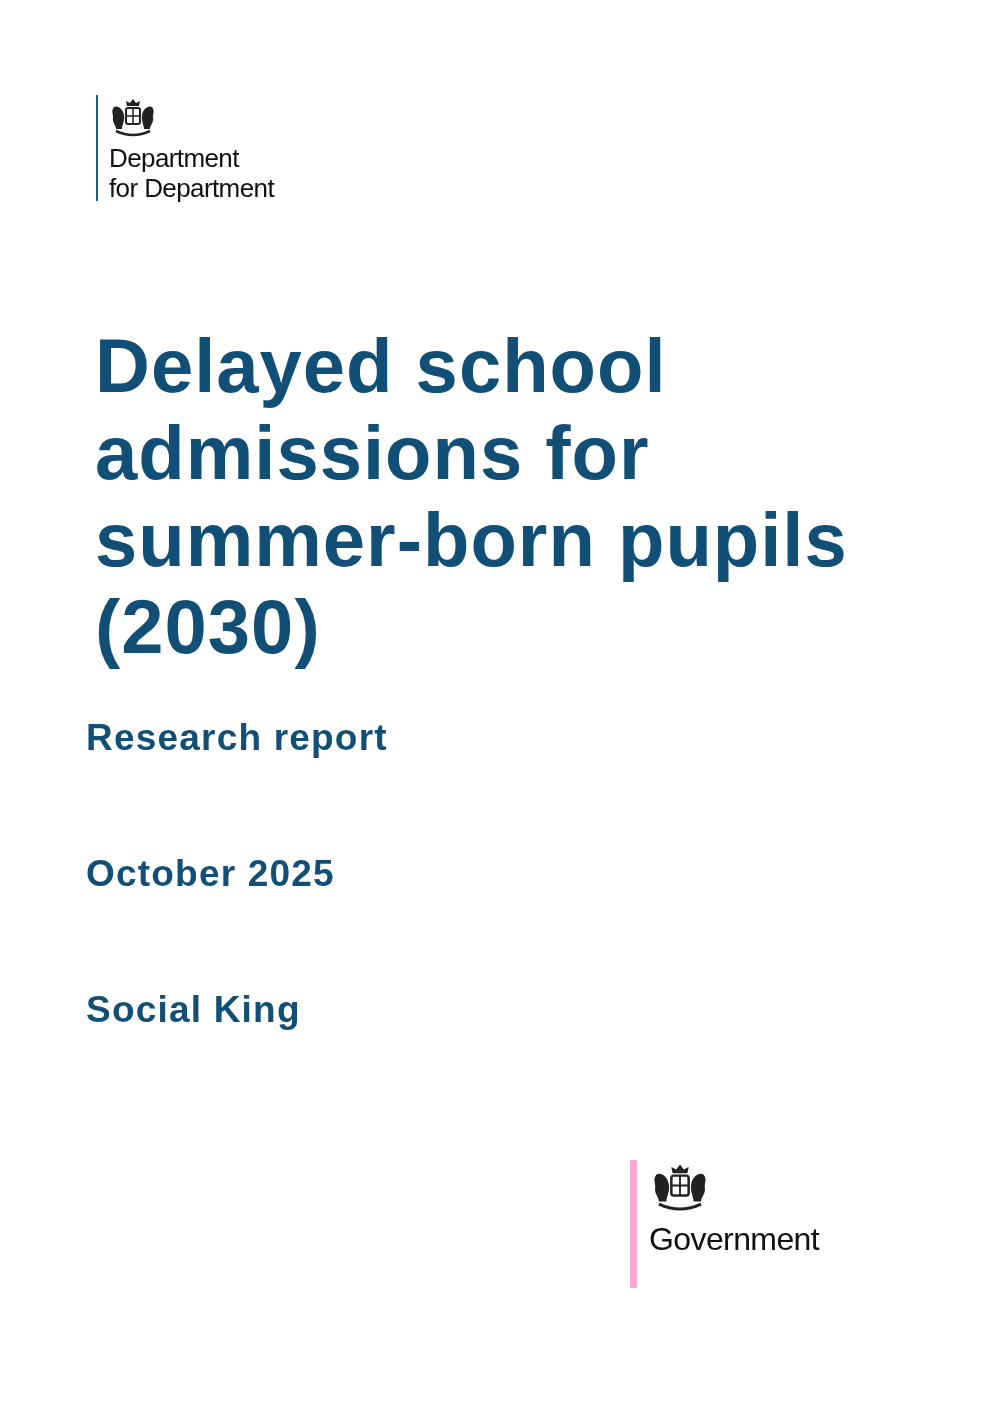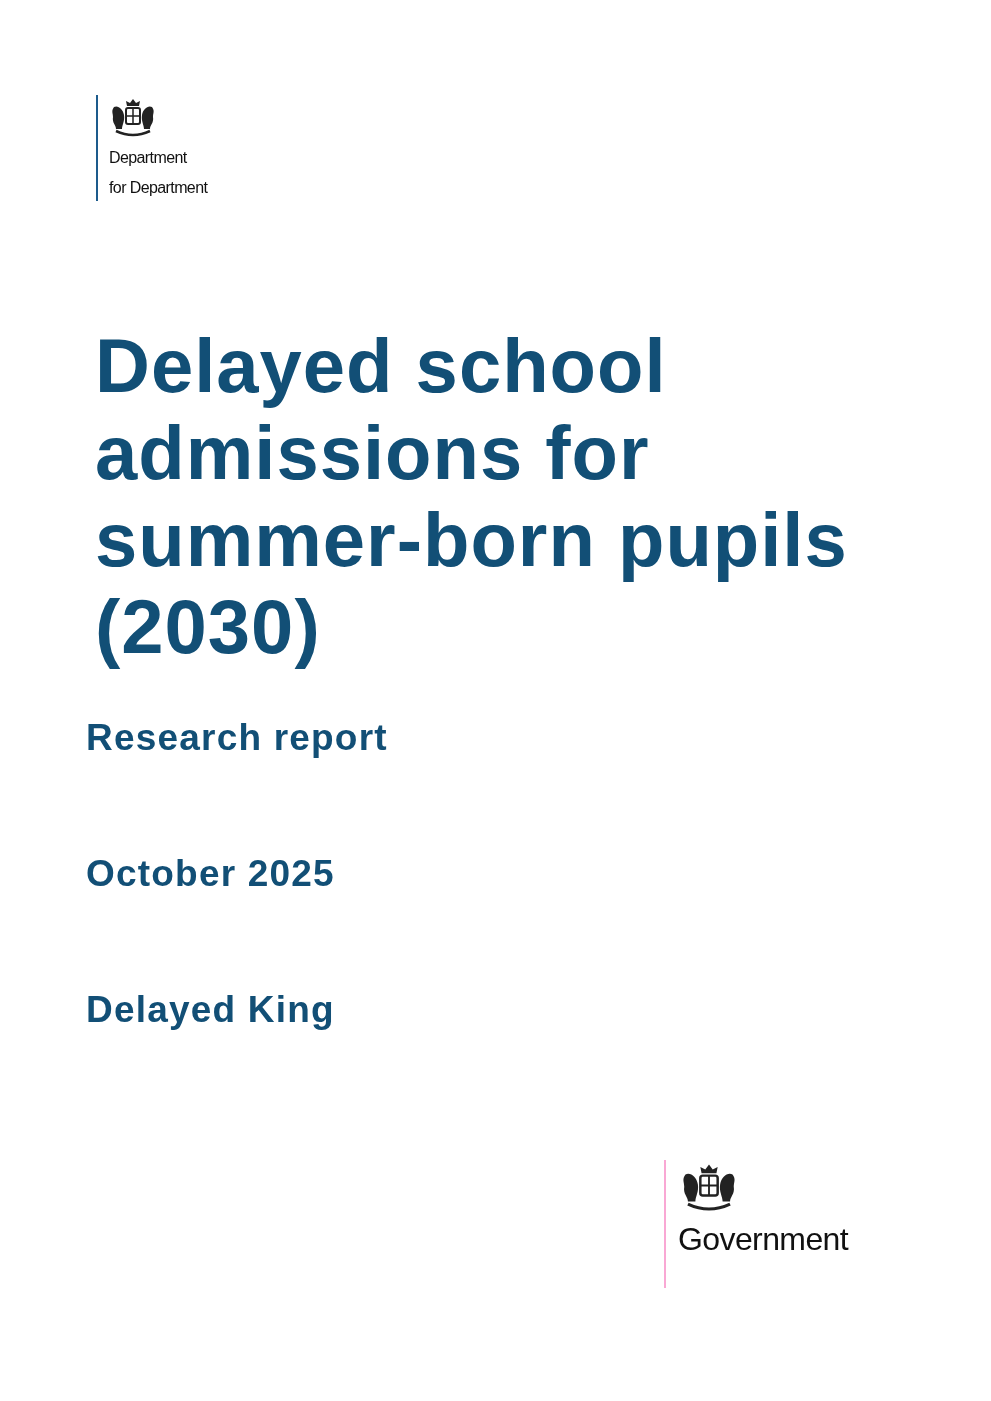--- a/index.html
+++ b/index.html
@@ -1,22 +1,22 @@
 <!DOCTYPE html>
 <html><head>
   <meta charset="utf-8">
   <style>
     html, body { margin: 0; padding: 0; background: #ffffff; }
     body { width: 991px; height: 1401px; position: relative; overflow: hidden; font-family: "Liberation Sans", sans-serif; }
     .dfe-logo { position: absolute; left: 96px; top: 95px; height: 106px; border-left: 2px solid #1d5b8c; padding-left: 10px; }
     .crest { position: absolute; top: 2px; left: 10px; width: 50px; height: 42px; }
-    .dfe-text { position: absolute; top: 48px; left: 11px; color: #111; font-size: 16px; line-height: 30px; letter-spacing: -0.6px; white-space: nowrap; }
+    .dfe-text { position: absolute; top: 48px; left: 11px; color: #111; font-size: 26px; line-height: 30px; letter-spacing: -0.6px; white-space: nowrap; }
     .title { position: absolute; left: 95px; top: 322px; width: 860px; color: #124f76; font-weight: bold; font-size: 76px; line-height: 87px; letter-spacing: 1px; margin: 0; }
     .sub { position: absolute; left: 86px; color: #124f76; font-weight: bold; font-size: 37px; letter-spacing: 1.2px; margin: 0; }
-    .gsr-logo { position: absolute; left: 664px; top: 1160px; height: 128px; border-left: 2px solid #f9a8d4; }
+    .gsr-logo { position: absolute; left: 630px; top: 1160px; height: 128px; border-left: 7px solid #f9a8d4; }
     .gsr-crest { position: absolute; top: 2px; left: 12px; width: 62px; height: 52px; }
     .gsr-text { position: absolute; top: 60px; left: 12px; color: #111; font-size: 32px; line-height: 38px; letter-spacing: -0.6px; white-space: nowrap; }
   </style>
 </head>
 <body>
 
 <div class="dfe-logo">
   <svg class="crest" viewBox="0 0 50 42">
     <path d="M25 2 l3 4 l4 -2 l-1 5 h-12 l-1 -5 l4 2z" fill="#222"></path>
     <rect x="18" y="11" width="14" height="16" rx="2" fill="none" stroke="#222" stroke-width="2"></rect>
@@ -28,21 +28,21 @@
   <div class="dfe-text">
     <div>Department</div>
     <div>for Department</div>
   </div>
 </div>
 
 <h1 class="title">Delayed school admissions for summer-born pupils (2030)</h1>
 
 <p class="sub" style="top:717px;">Research report</p>
 <p class="sub" style="top:853px;">October 2025</p>
-<p class="sub" style="top:989px;">Delayed King</p>
+<p class="sub" style="top:989px;">Social King</p>
 
 <div class="gsr-logo">
   <svg class="gsr-crest" viewBox="0 0 50 42">
     <path d="M25 2 l3 4 l4 -2 l-1 5 h-12 l-1 -5 l4 2z" fill="#222"></path>
     <rect x="18" y="11" width="14" height="16" rx="2" fill="none" stroke="#222" stroke-width="2"></rect>
     <path d="M25 11 v16 M18 19 h14" stroke="#222" stroke-width="1.5"></path>
     <path d="M6 10 c4 -2 9 2 10 8 c1 6 -2 10 -2 14 l-6 0 c0 -4 -4 -6 -3 -12 c0 -4 -2 -6 1 -10z" fill="#222"></path>
     <path d="M44 10 c-4 -2 -9 2 -10 8 c-1 6 2 10 2 14 l6 0 c0 -4 4 -6 3 -12 c0 -4 2 -6 -1 -10z" fill="#222"></path>
     <path d="M8 34 q17 8 34 0" stroke="#222" stroke-width="2.5" fill="none"></path>
   </svg>

